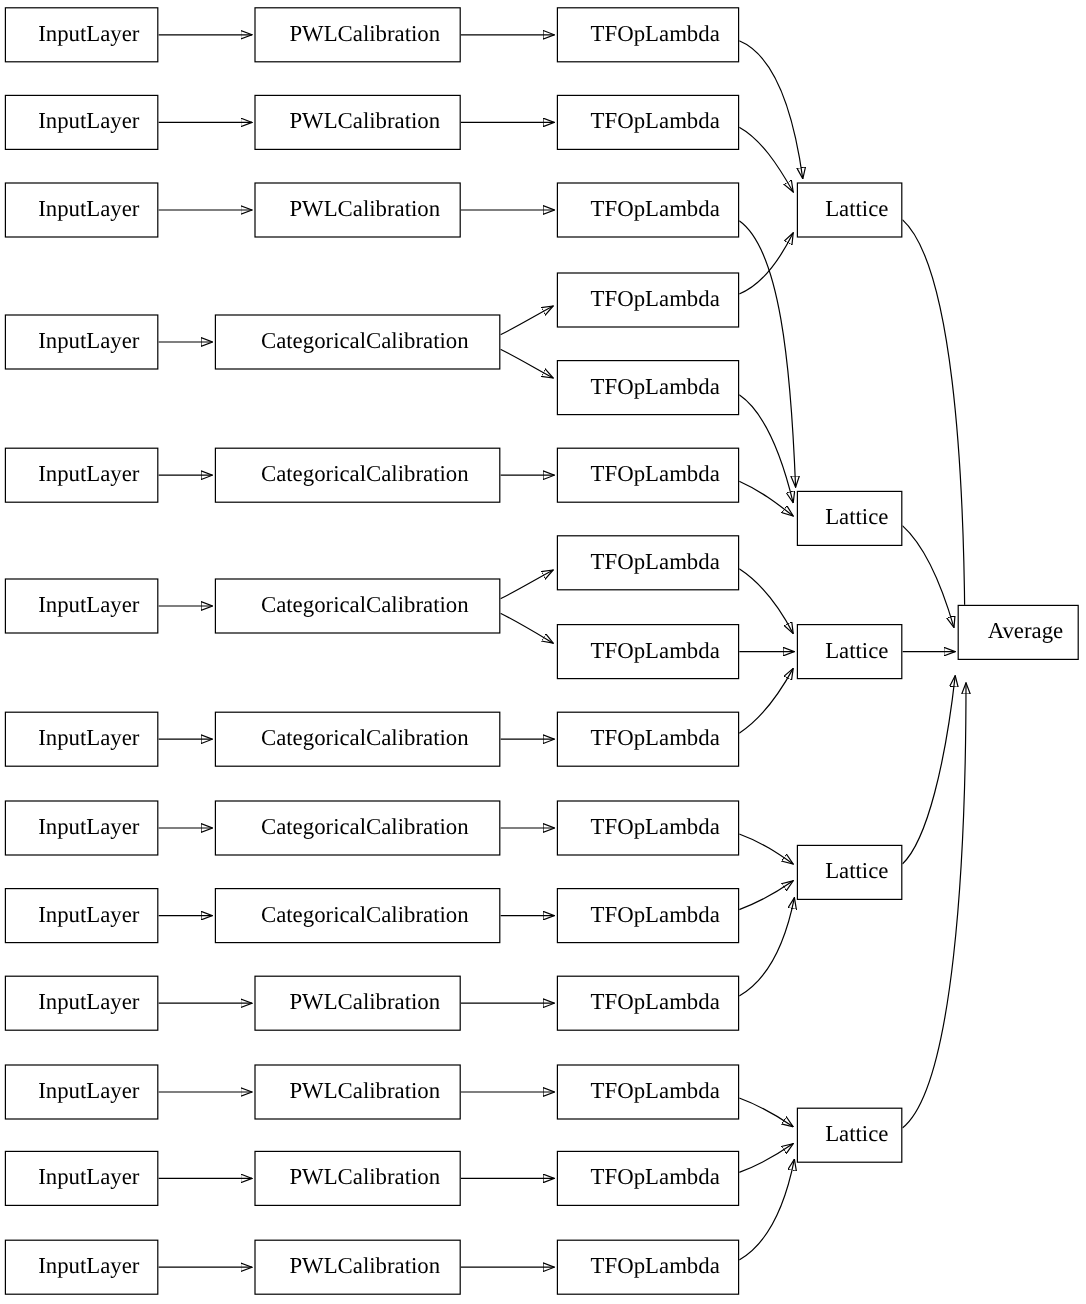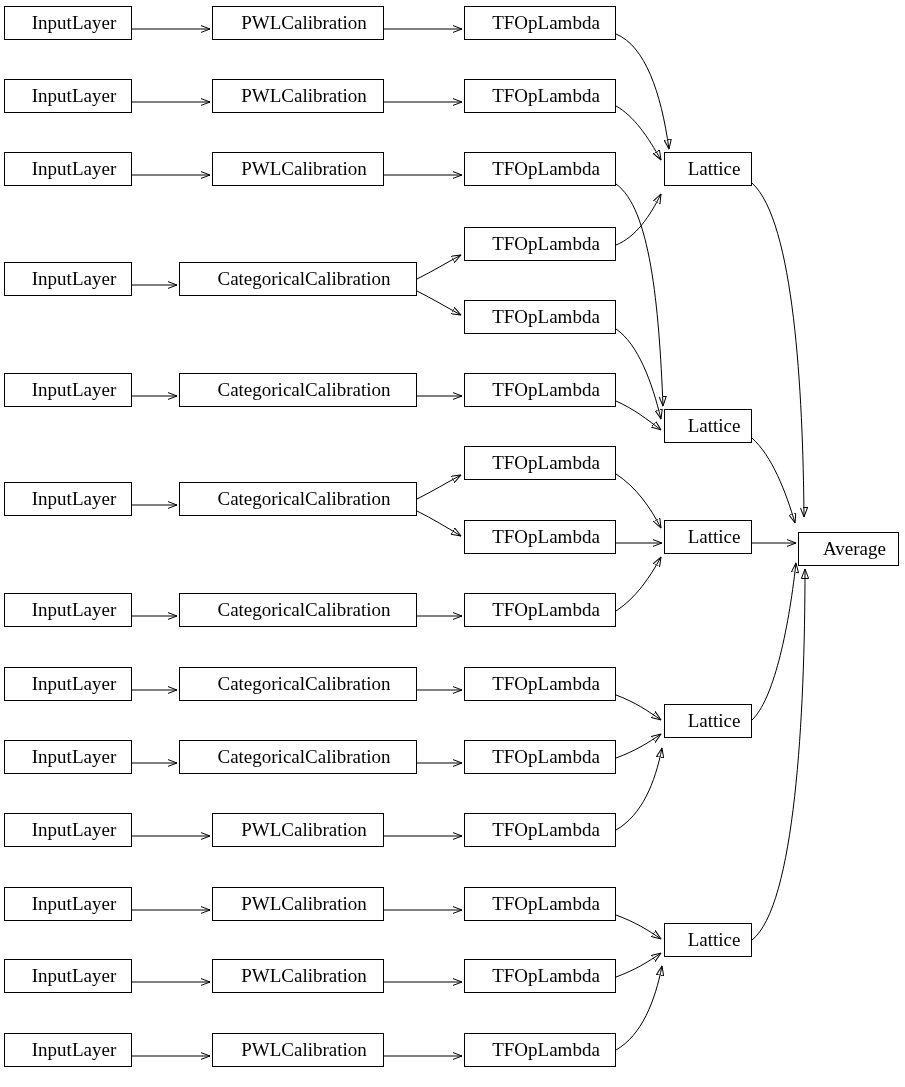--- a/index.html
+++ b/index.html
@@ -2,21 +2,21 @@
 <html><head>
 <meta charset="utf-8">
 <style>
   * { margin:0; padding:0; box-sizing:border-box; }
   html,body { background:#ffffff; }
   body { font-family:"Liberation Serif","DejaVu Serif",serif; }
   .canvas { position:relative; width:905px; height:1087px; background:#fff; overflow:hidden; }
   .edges { position:absolute; left:0; top:0; width:905px; height:1087px; }
   .edges path { fill:none; stroke:#000; stroke-width:1; }
   .node {
-    position:absolute; height:34px;
+    position:absolute; height:46px;
     border:1px solid #000; background:#fff; color:#000;
     display:flex; align-items:center; justify-content:center;
     font-size:19px; white-space:nowrap;padding-left:12px;
   }
 </style>
 </head>
 <body>
 
 <div class="canvas">
 
@@ -123,15 +123,15 @@
   <div class="node" style="left:464px;top:887px;width:152px">TFOpLambda</div>
   <div class="node" style="left:464px;top:959px;width:152px">TFOpLambda</div>
   <div class="node" style="left:464px;top:1033px;width:152px">TFOpLambda</div>
 
   <div class="node" style="left:664px;top:152px;width:88px">Lattice</div>
   <div class="node" style="left:664px;top:409px;width:88px">Lattice</div>
   <div class="node" style="left:664px;top:520px;width:88px">Lattice</div>
   <div class="node" style="left:664px;top:704px;width:88px">Lattice</div>
   <div class="node" style="left:664px;top:923px;width:88px">Lattice</div>
 
-  <div class="node" style="left:798px;top:532px;width:101px">Average</div>
+  <div class="node" style="left:798px;top:504px;width:101px">Average</div>
 
 </div>
 
 </body></html>

